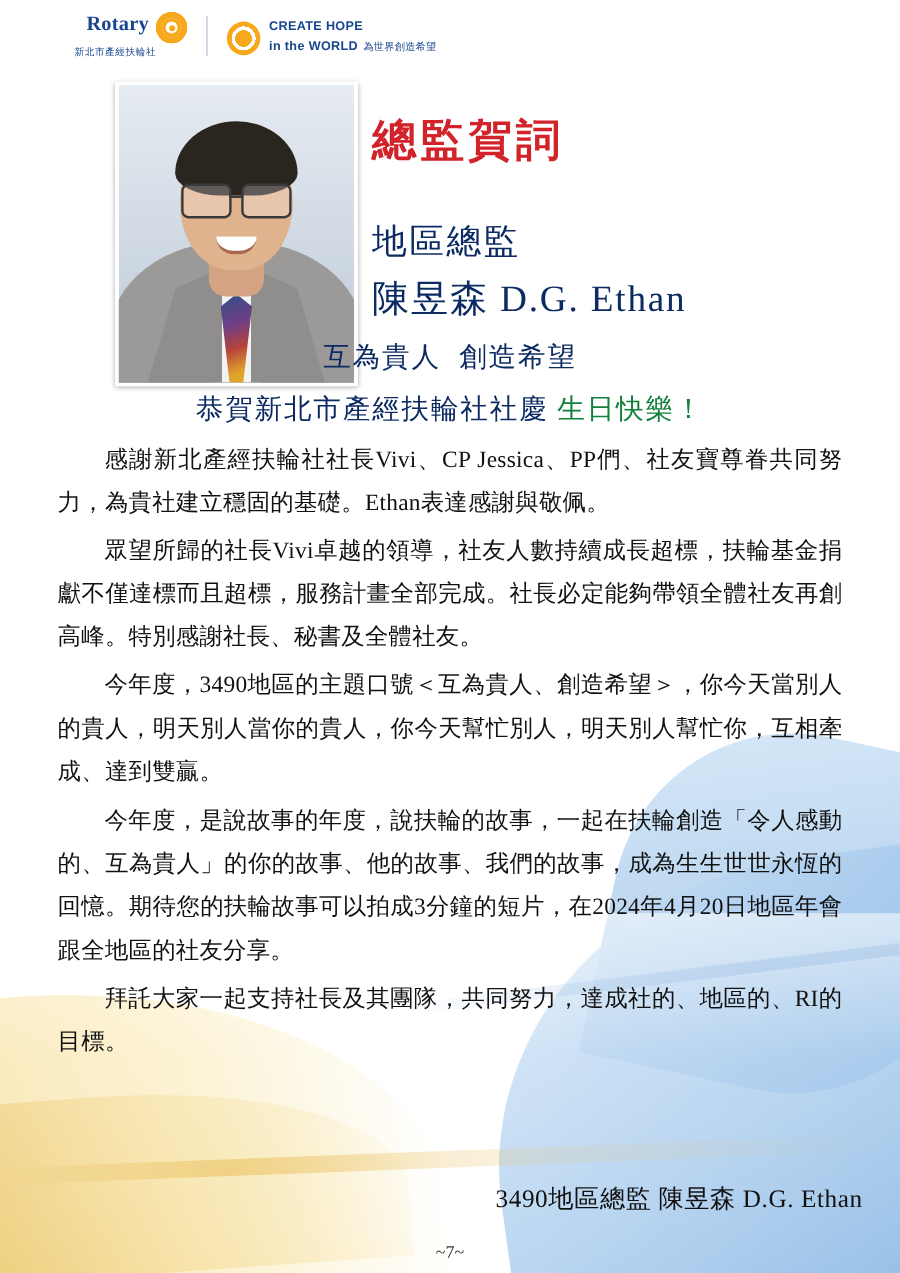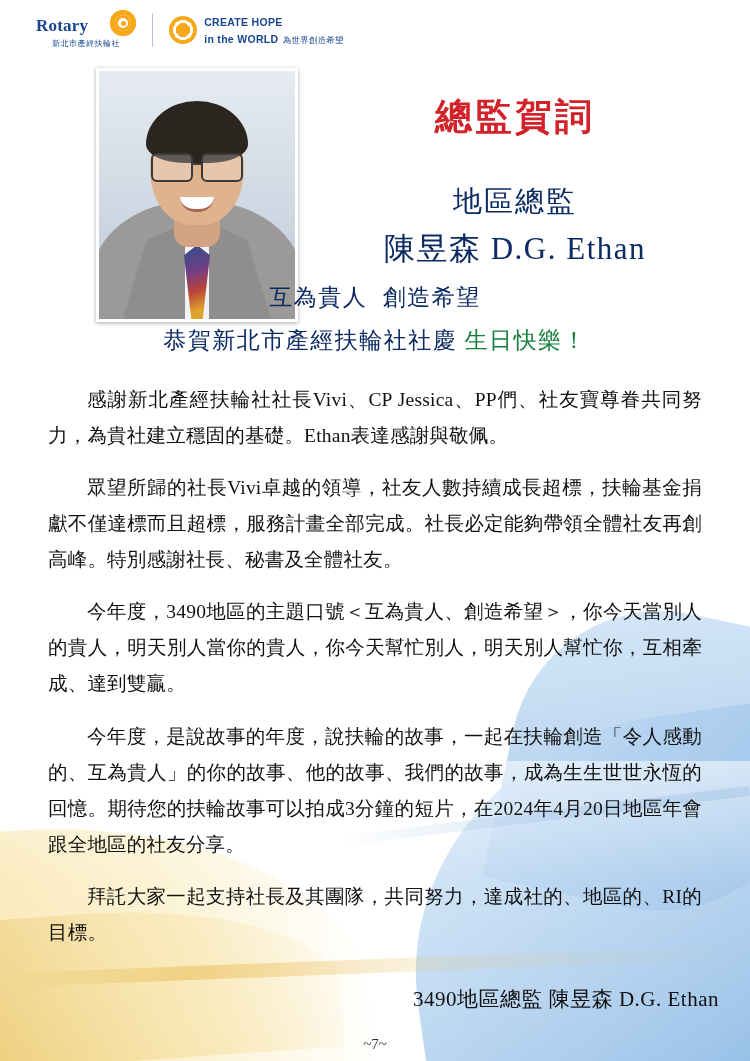--- a/index.html
+++ b/index.html
@@ -101,22 +101,23 @@
     z-index: 5;
   }
   .rotary-logo {
     display: flex;
     flex-direction: column;
     align-items: center;
     gap: 2px;
   }
   .rotary-mark {
     display: flex;
-    align-items: flex-end;
-    gap: 22px;
+    align-items: flex-start;
+    gap: 6px;
+    margin-left: 36px;
   }
   .rotary-wordmark {
     font-size: 17px;
     font-weight: bold;
     color: #17458f;
     letter-spacing: .2px;
     font-family: "Liberation Serif", serif;
   }
   .rotary-wheel {
     width: 26px;
@@ -150,21 +151,21 @@
     color: #17458f;
     letter-spacing: .5px;
   }
   .divider-bar {
     width: 1px;
     height: 34px;
     background: #b9c4d6;
   }
   .theme-logo {
     display: flex;
-    align-items: center;
+    align-items: flex-end;
     gap: 7px;
   }
   .theme-wheel {
     width: 28px;
     height: 28px;
     border-radius: 50%;
     background: radial-gradient(circle at 50% 50%, #f7a81b 0 7px, #ffffff 7px 10px, #f7a81b 10px 14px);
     position: relative;
   }
   .theme-text {
@@ -325,21 +326,21 @@
     border-radius: 0 0 18px 18px;
     border-bottom: 3px solid #a9674f;
   }
 
   
   .title-block {
     position: absolute;
     left: 310px;
     top: 92px;
     width: 410px;
-    text-align: center;
+    text-align: left;
     z-index: 5;
   }
   .doc-title {
     font-family: "Liberation Serif", serif;
     font-size: 37px;
     font-weight: bold;
     color: #d2232a;
     letter-spacing: 3px;
   }
   .role-line {
@@ -391,21 +392,21 @@
     width: 654px;
     z-index: 5;
   }
   .para {
     font-family: "Liberation Serif", serif;
     font-size: 19.5px;
     line-height: 1.85;
     color: #111111;
     text-align: justify;
     text-indent: 2em;
-    margin: 16px 0 4px 0;
+    margin: 0 0 4px 0;
     letter-spacing: .2px;
   }
   .signature {
     position: absolute;
     left: 65px;
     top: 985px;
     width: 654px;
     text-align: right;
     font-family: "Liberation Serif", serif;
     font-size: 21px;

